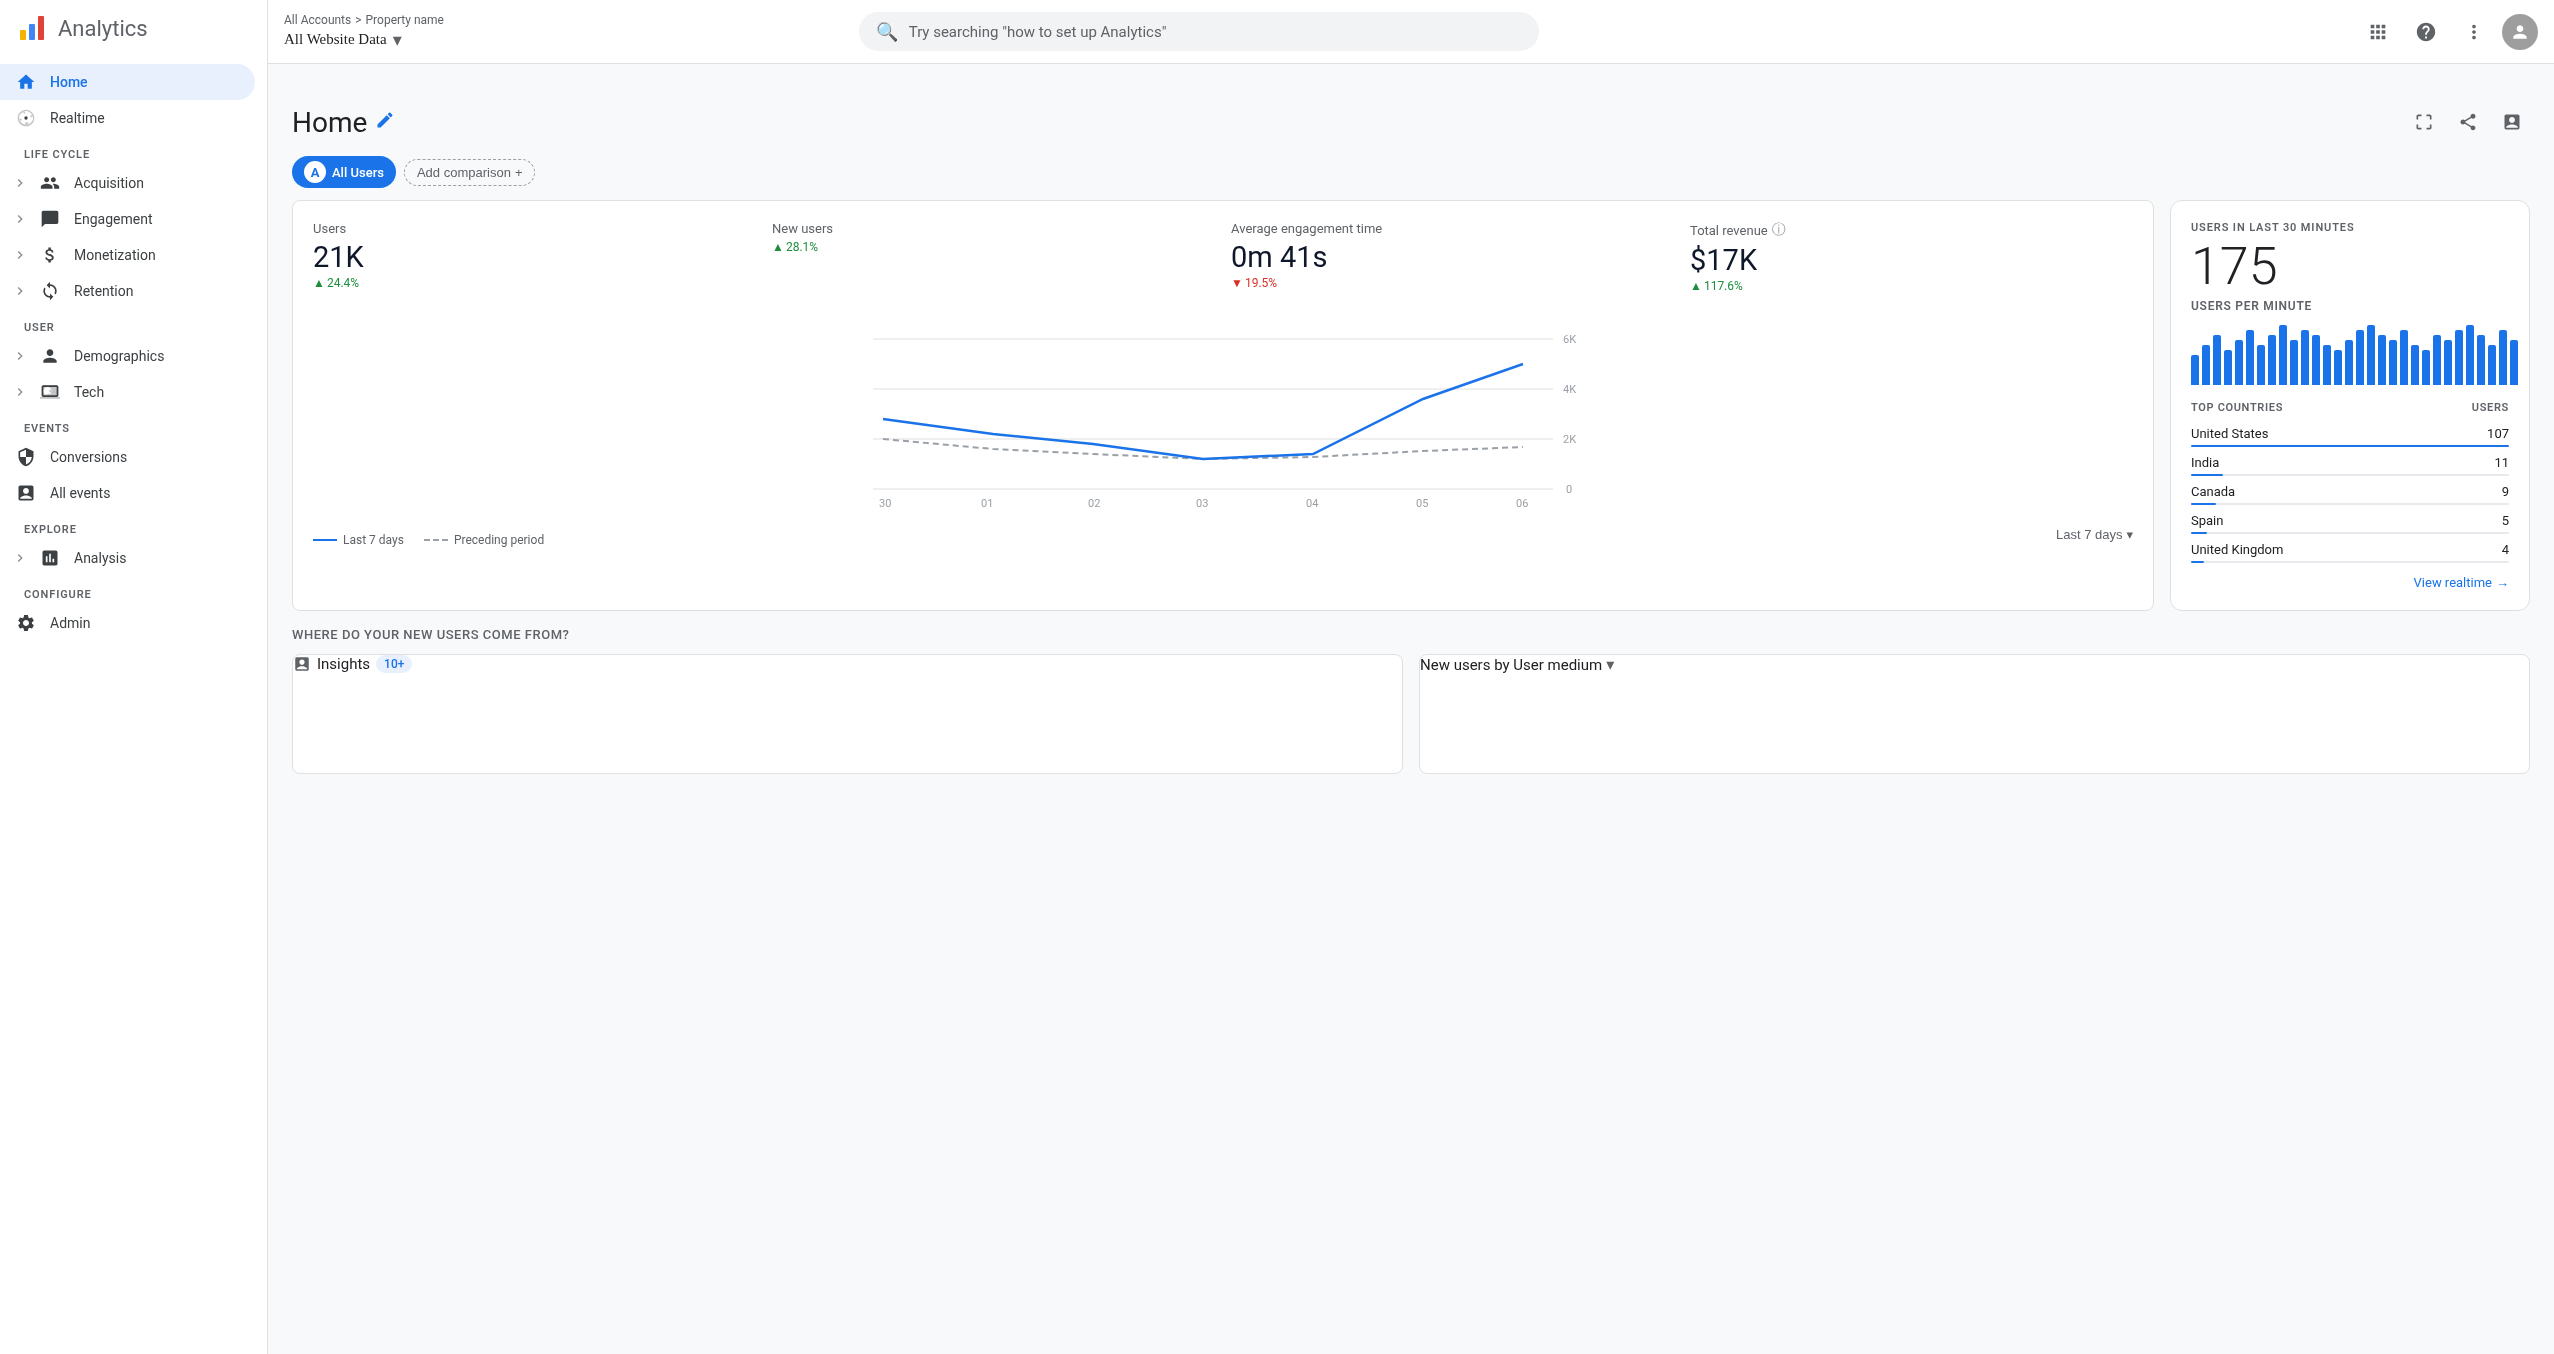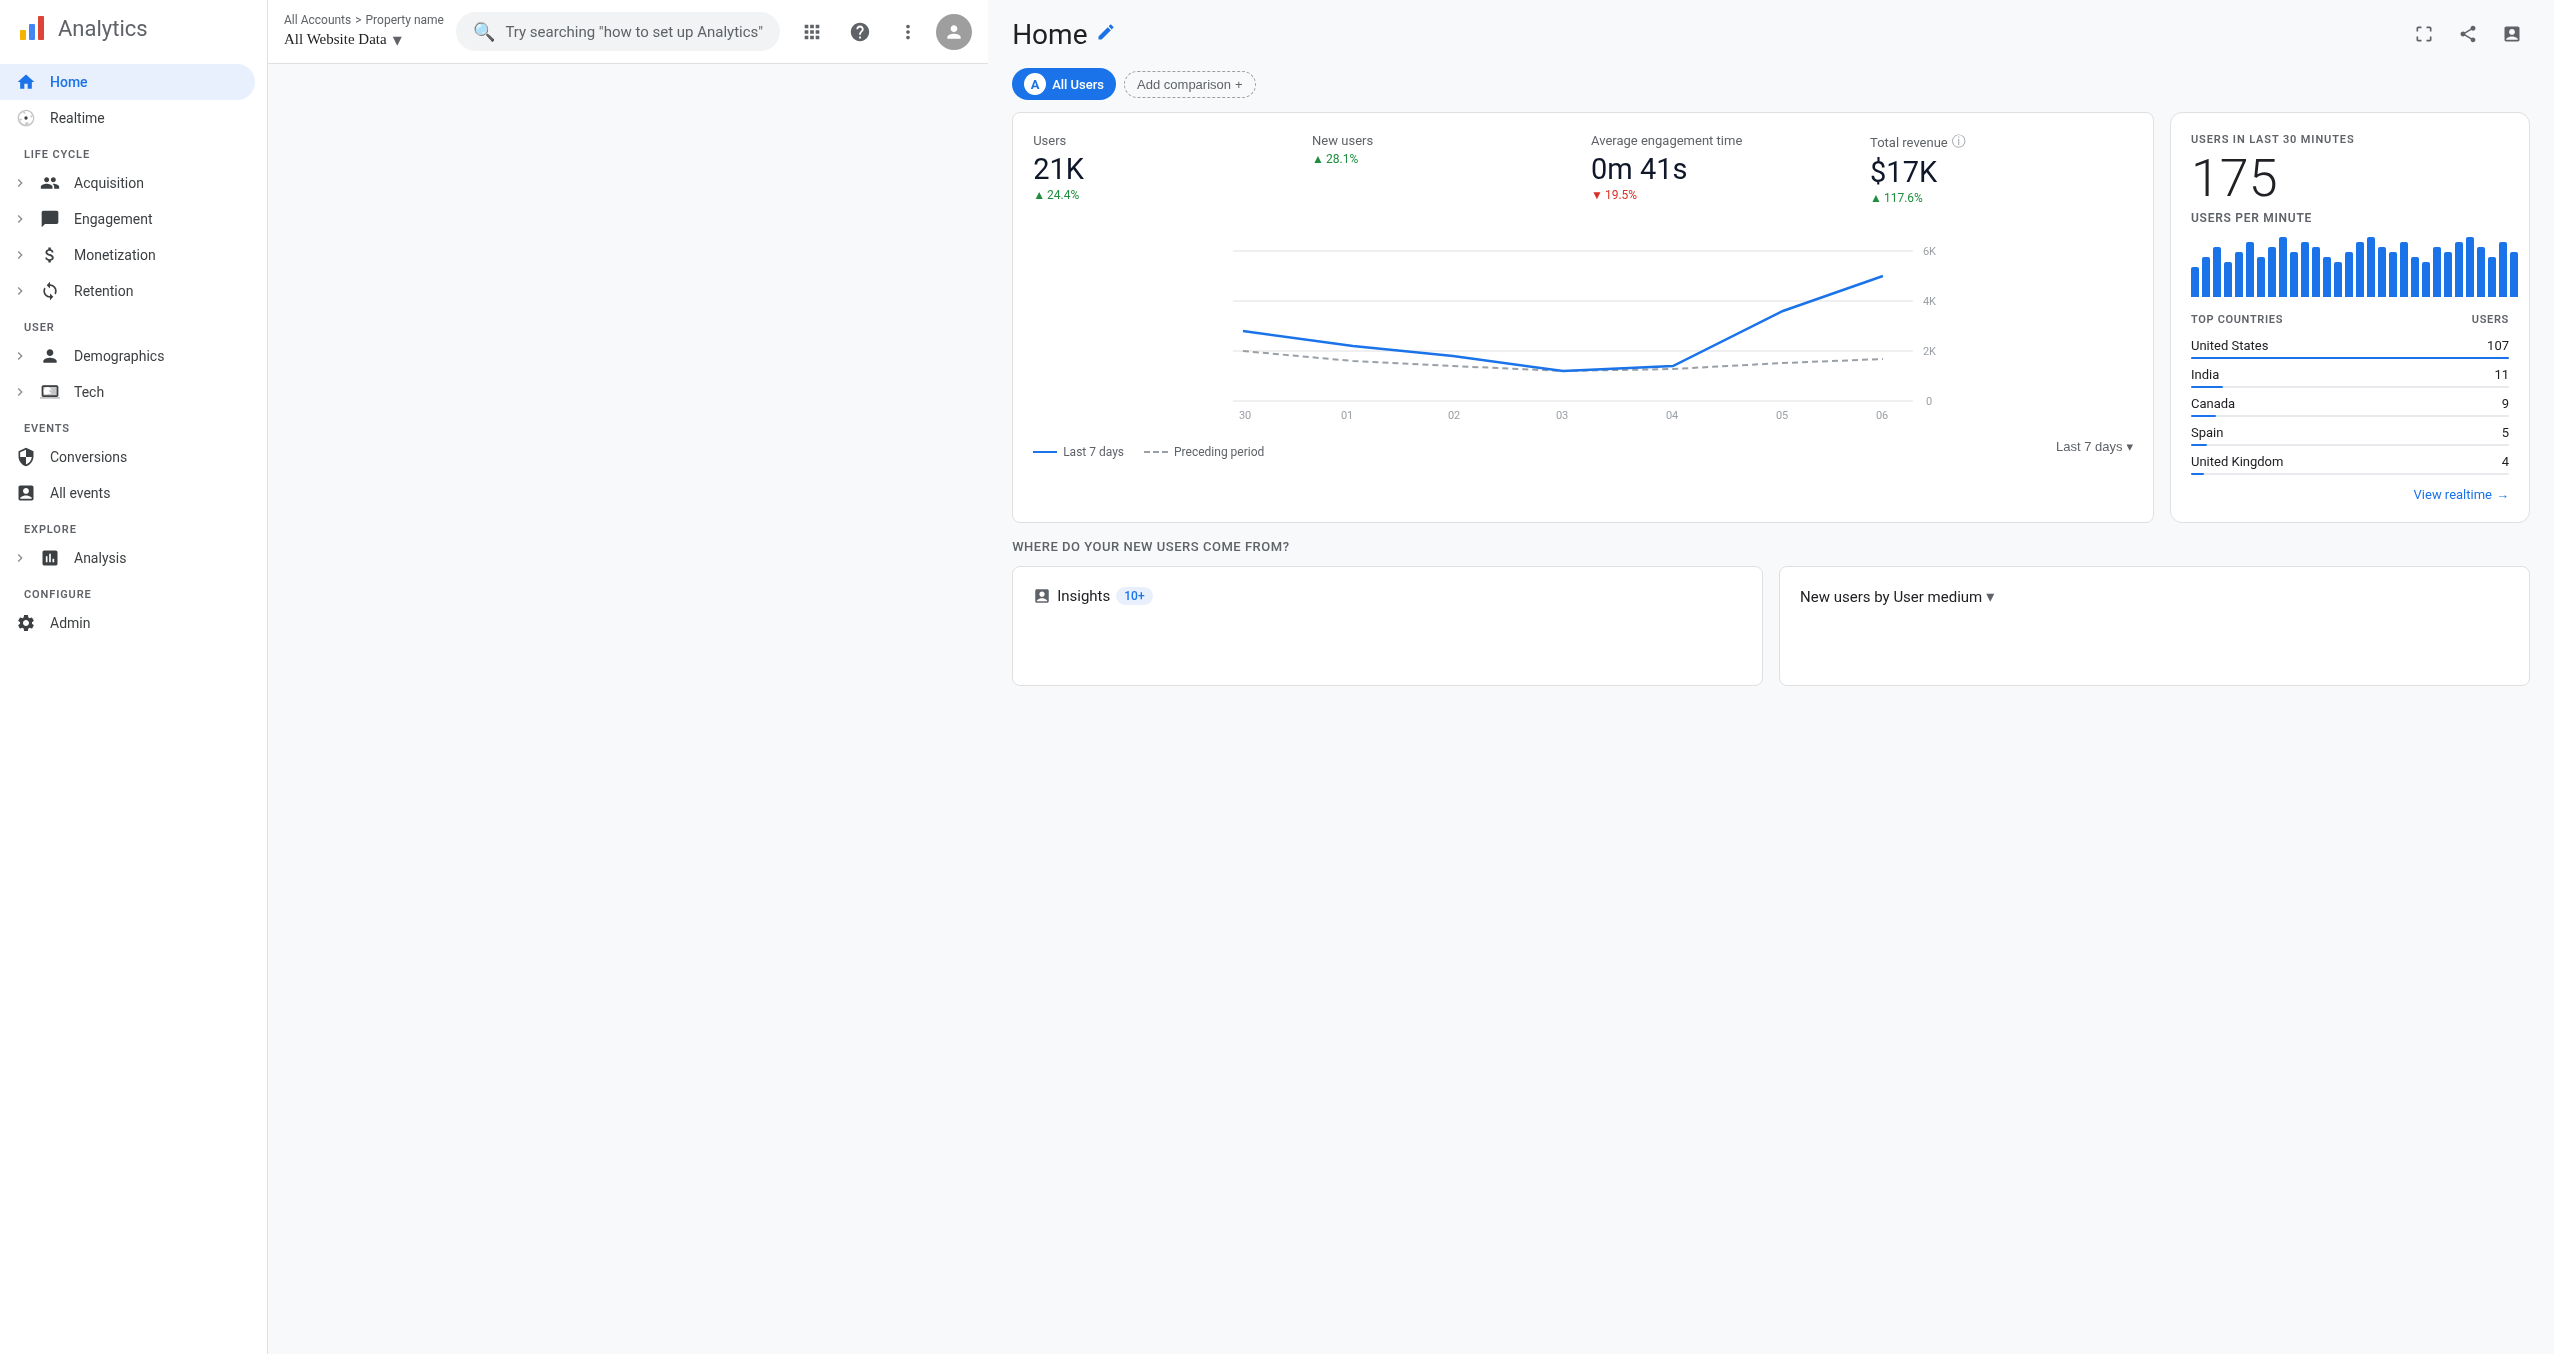--- a/index.html
+++ b/index.html
@@ -12,21 +12,21 @@
     .app-title { font-size: 22px; color: #5f6368; font-weight: 400; }
     .sidebar-nav { flex: 1; padding: 8px 0; }
     .nav-section-label { font-size: 11px; font-weight: 600; color: #5f6368; letter-spacing: 0.08em; padding: 12px 24px 4px; }
     .nav-item { display: flex; align-items: center; padding: 8px 16px; gap: 14px; cursor: pointer; border-radius: 0 24px 24px 0; margin-right: 12px; color: #3c4043; font-size: 14px; }
     .nav-item.active { background: #e8f0fe; color: #1a73e8; font-weight: 500; }
     .nav-item .nav-icon { width: 20px; height: 20px; flex-shrink: 0; display: flex; align-items: center; justify-content: center; }
     .nav-item .expand-icon { margin-left: -6px; margin-right: -4px; opacity: 0.6; }
     .nav-item-label { font-size: 14px; }
 
     
-    .main-area { flex: 1; display: flex; overflow: hidden; }
+    .main-area { flex: 1; display: flex; flex-direction: column; overflow: hidden; gap: 24px; }
     .topbar { display: flex; align-items: center; padding: 8px 16px; background: #fff; border-bottom: 1px solid #e0e0e0; gap: 12px; height: 64px; }
     .breadcrumb { font-size: 12px; color: #5f6368; display: flex; align-items: center; gap: 4px; white-space: nowrap; }
     .account-selector { display: flex; align-items: center; gap: 6px; font-size: 15px; font-weight: 500; color: #202124; cursor: pointer; font-family: Liberation Serif, serif; }
     .account-selector .dropdown-arrow { color: #5f6368; font-size: 18px; }
     .topbar-breadcrumb-area { display: flex; flex-direction: column; gap: 2px; }
     .search-bar { flex: 1; max-width: 680px; margin: 0 auto; background: #f1f3f4; border-radius: 24px; display: flex; align-items: center; padding: 8px 16px; gap: 10px; border: 1px solid transparent; }
     .search-placeholder { color: #5f6368; font-size: 15px; }
     .topbar-actions { display: flex; align-items: center; gap: 8px; margin-left: auto; }
     .topbar-icon-btn { width: 40px; height: 40px; border-radius: 50%; display: flex; align-items: center; justify-content: center; cursor: pointer; color: #5f6368; font-size: 20px; }
     .avatar { width: 36px; height: 36px; border-radius: 50%; background: #9e9e9e; display: flex; align-items: center; justify-content: center; color: white; font-size: 16px; cursor: pointer; }
@@ -76,21 +76,21 @@
     .country-name { font-size: 13px; color: #202124; }
     .country-users { font-size: 13px; color: #202124; }
     .country-bar-wrap { width: 100%; height: 2px; background: #e8eaed; border-radius: 1px; margin-top: 2px; margin-bottom: 4px; }
     .country-bar { height: 2px; background: #1a73e8; border-radius: 1px; }
     .view-realtime-link { display: flex; align-items: center; justify-content: flex-end; gap: 4px; color: #1a73e8; font-size: 13px; margin-top: 12px; cursor: pointer; }
 
     
     .bottom-section { padding: 0 24px 16px; }
     .bottom-section-label { font-size: 13px; color: #5f6368; margin-bottom: 12px; font-weight: 500; text-transform: uppercase; letter-spacing: 0.04em; }
     .bottom-grid { display: grid; grid-template-columns: 1fr 1fr; gap: 16px; }
-    .bottom-card { background: #fff; border-radius: 8px; border: 1px solid #e0e0e0; padding: 20px; min-height: 120px; }
+    .bottom-card { background: #fff; border-radius: 8px; border: 1px solid #e0e0e0; min-height: 120px; }
     .bottom-card-title { display: flex; align-items: center; gap: 6px; font-size: 15px; color: #202124; margin-bottom: 8px; }
     .insights-badge { background: #e8f0fe; color: #1a73e8; border-radius: 12px; padding: 2px 8px; font-size: 12px; font-weight: 500; }
 
     
     ::-webkit-scrollbar { width: 6px; }
     ::-webkit-scrollbar-track { background: transparent; }
     ::-webkit-scrollbar-thumb { background: #dadce0; border-radius: 3px; }
 
     .info-icon { font-size: 14px; color: #9aa0a6; cursor: help; }
 

